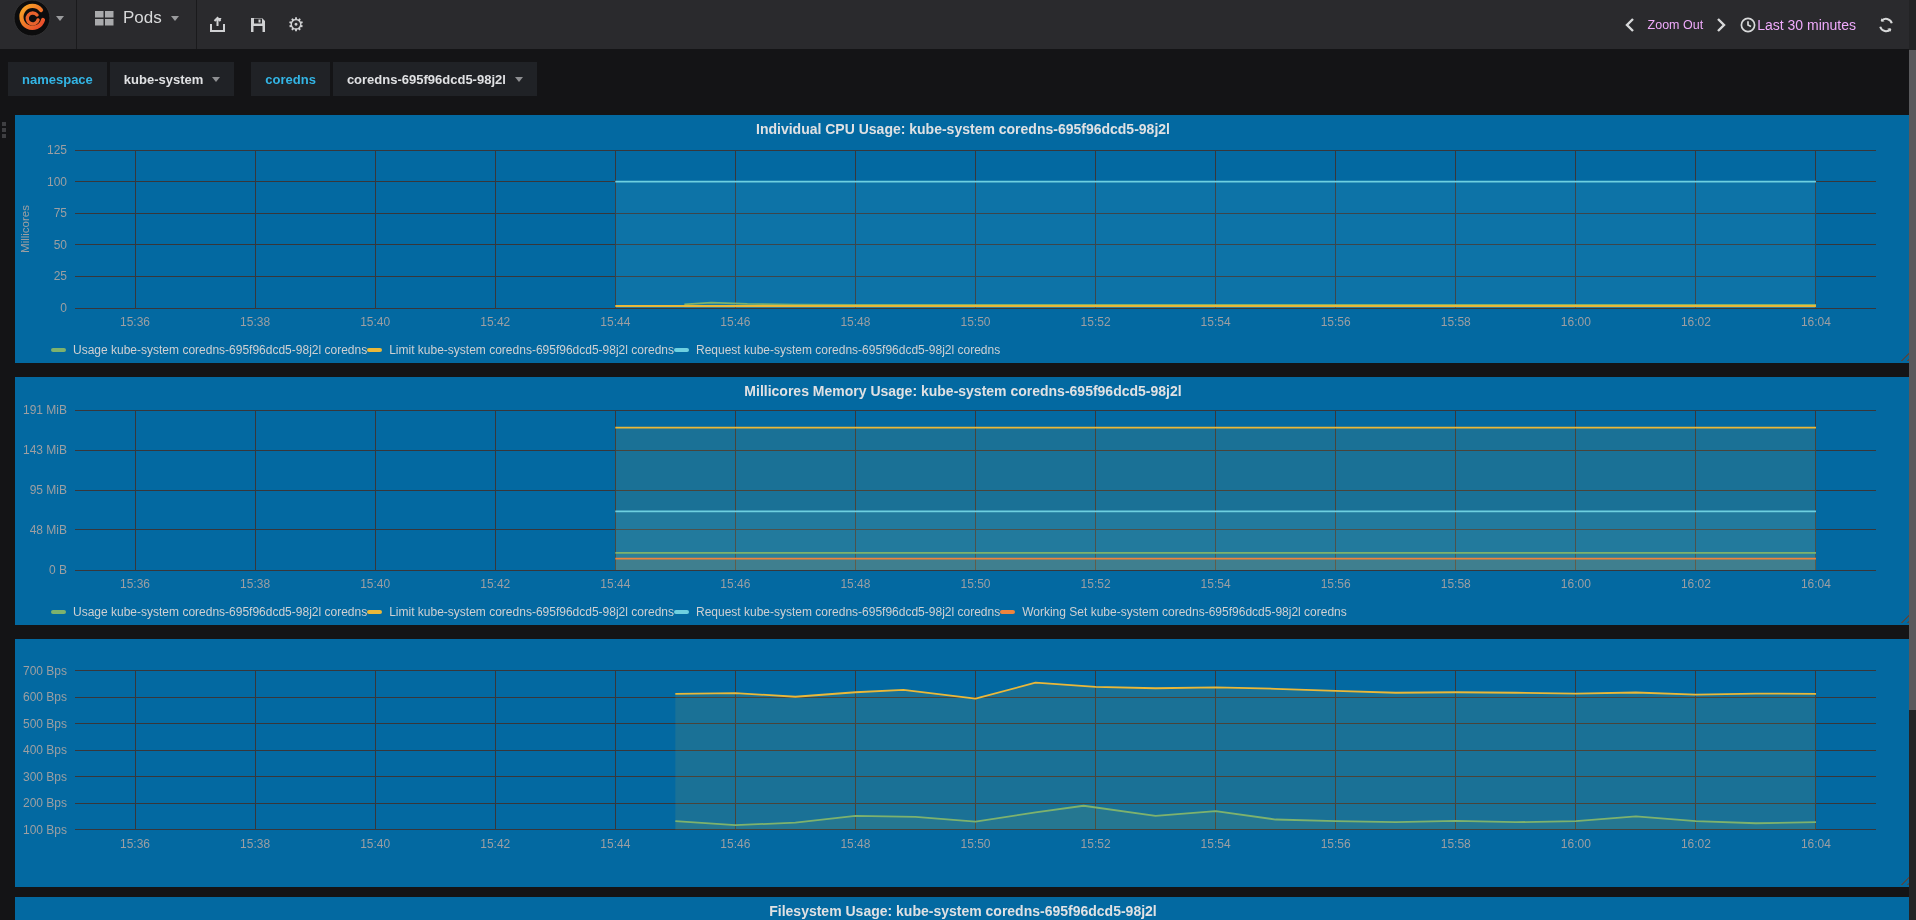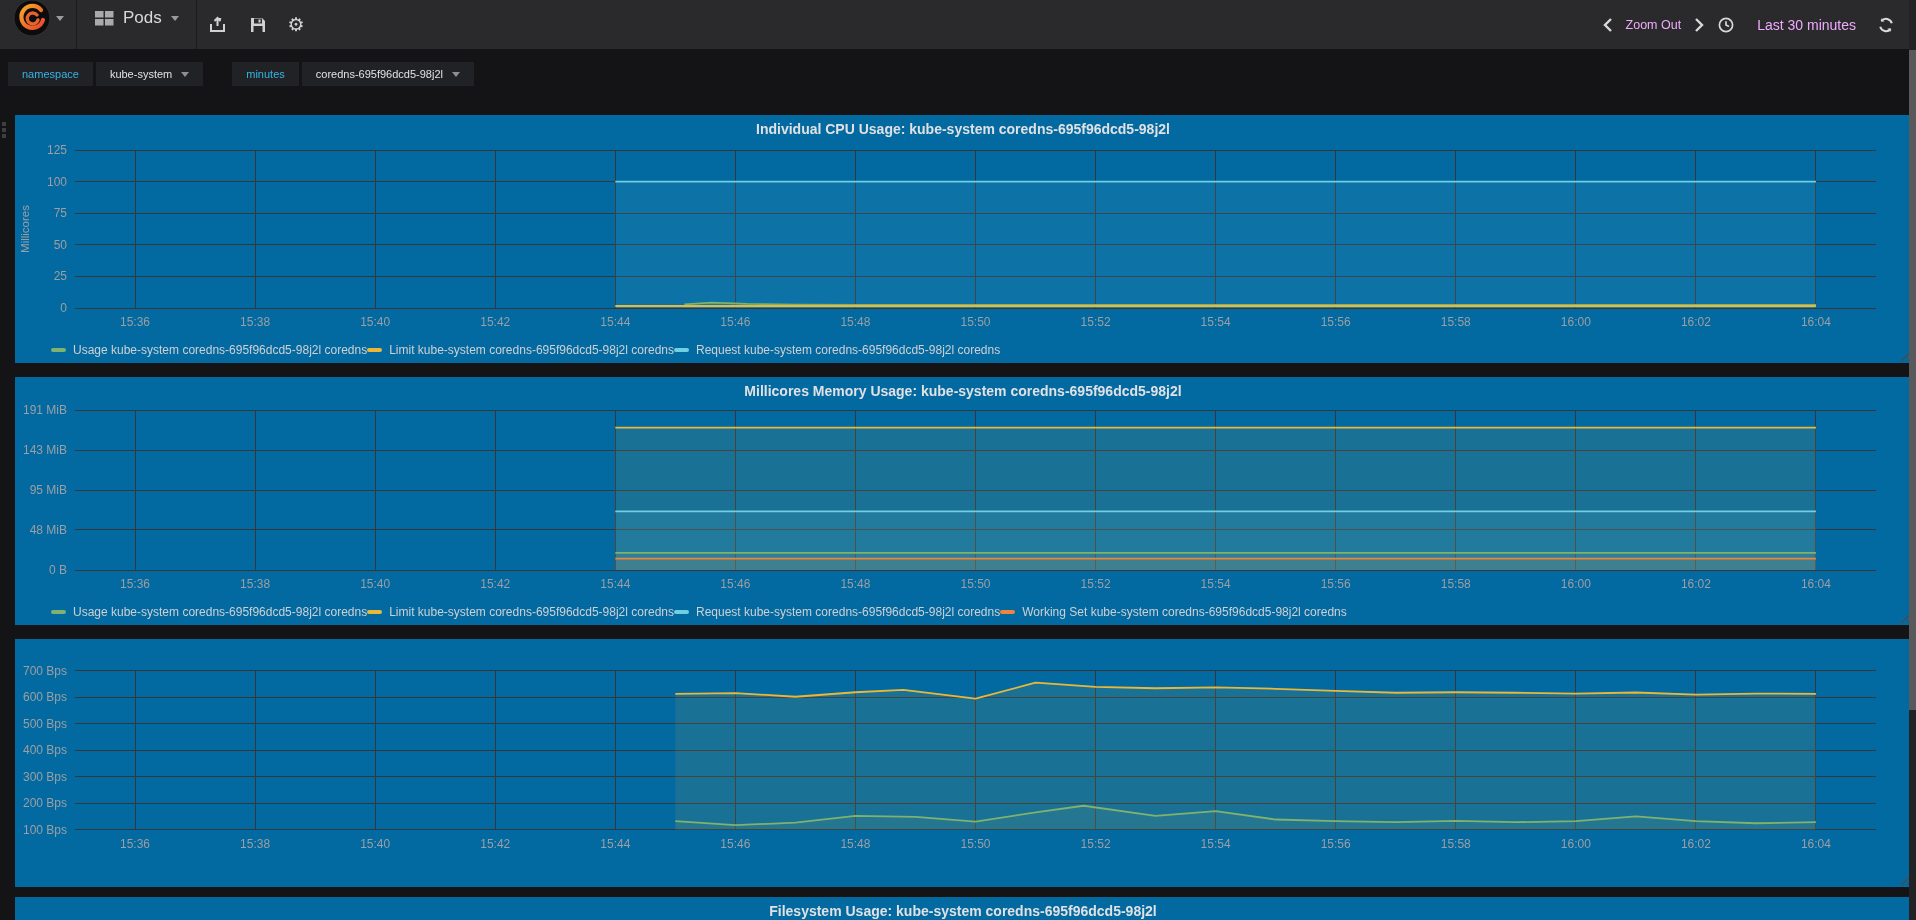--- a/index.html
+++ b/index.html
@@ -13,30 +13,30 @@
   .logo-btn { left:0; width:76px; justify-content:center; gap:5px; cursor:pointer; }
   .dash-btn { left:77px; width:119px; padding-left:18px; gap:9px; cursor:pointer; }
   .dash-title { color:#d8d9da; font-size:17px; }
   .nav-icon-btn { position:absolute; top:0; height:49px; width:40px; display:flex;
                   align-items:center; justify-content:center; cursor:pointer; color:#d0d1d3; }
   .caret { display:inline-block; width:0; height:0; border-left:4px solid transparent;
            border-right:4px solid transparent; border-top:5px solid #9a9b9d; }
   .nav-right { position:absolute; right:22px; top:0; height:49px; display:flex;
                align-items:center; gap:14px; color:#f0abfc; }
   .zoom-out { font-size:12.5px; cursor:pointer; }
-  .time-picker { display:flex; align-items:center; gap:23px; font-size:14px; cursor:pointer; }
+  .time-picker { display:flex; align-items:center; gap:1px; font-size:14px; cursor:pointer; }
   .chev { cursor:pointer; display:flex; align-items:center; }
   .gear { font-size:19px; line-height:1; }
 
   
   .submenu { position:absolute; left:8px; top:62px; display:flex; align-items:center; }
-  .var-box { height:24px; background:#202226; display:flex; align-items:center;
-             padding:0 14px; font-size:11px; }
+  .var-box { height:34px; background:#202226; display:flex; align-items:center;
+             padding:0 14px; font-size:13px;font-weight:bold; }
   .var-label { color:#33b5e5; margin-right:3px; }
-  .var-value { color:#e0e1e3; cursor:pointer; margin-right:29px;align-items:center; }
+  .var-value { color:#e0e1e3; cursor:pointer; margin-right:17px;align-items:center; }
   .var-value .caret { margin-left:9px; border-top-color:#8e8f92; }
 
   
   .panel { position:absolute; left:15px; width:1896px; background:#0369a1; }
   .panel-title { position:absolute; left:0; top:0; width:100%; height:26px; text-align:center;
                  color:#e0e1e3; font-size:14px; font-weight:bold; line-height:28px; cursor:pointer; }
   .chart-svg { position:absolute; left:0; width:1896px; height:200px; }
   svg text { font-family:"Liberation Sans", sans-serif; }
   .grid  { stroke:#37373b; stroke-width:1; shape-rendering:crispEdges; }
   .tick  { fill:#9d9fa2; font-size:12px; }
@@ -139,21 +139,21 @@
     </span>
   </div>
 </div>
 
 <div class="submenu">
   <div class="var-box var-label">namespace</div>
   <div class="var-box var-value">
     <span>kube-system</span>
     <span class="caret"></span>
   </div>
-  <div class="var-box var-label">minutes</div>
+  <div class="var-box var-label">coredns</div>
   <div class="var-box var-value">
     <span>coredns-695f96dcd5-98j2l</span>
     <span class="caret"></span>
   </div>
 </div>
 
 <div class="row-handle">
     <i></i>
     <i></i>
     <i></i>

